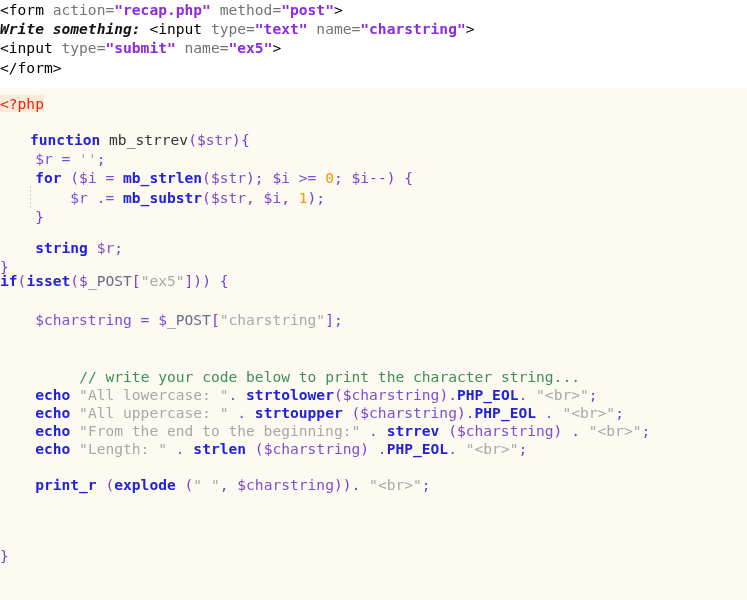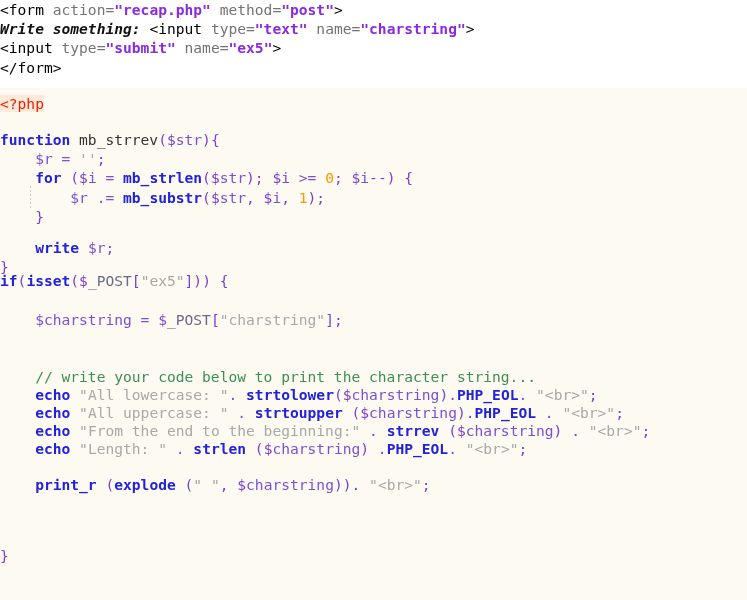--- a/index.html
+++ b/index.html
@@ -53,21 +53,21 @@
   .t-tag      { color: #000000; }            
   .t-attr     { color: #737373; }            
   .t-attrval  { color: #8a2be2; font-weight: bold; }  
   .t-plain    { color: #111111; font-weight: bold; font-style: italic; }  
   .t-kw       { color: #2222dd; font-weight: bold; }  
   .t-fn       { color: #2222dd; font-weight: bold; }  
   .t-punc     { color: #7a3fd0; }            
   .t-var      { color: #7b4fd8; }            
   .t-str      { color: #a8a8a8; }            
   .t-num      { color: #ff9500; }            
-  .t-comment  { color: #3c8f56; }            
+  .t-comment  { color: #3c8f56; padding-left: 44px; }            
   .t-const    { color: #2222dd; font-weight: bold; } 
   .t-op       { color: #7b4fd8; }            
   .t-super    { color: #7b4fd8; font-weight: bold; } 
   .php-open   { color: #ee2200; background: #fdeadb; }
 </style>
 </head>
 <body>
 
 <div id="screen">
 
@@ -78,31 +78,31 @@
     <div class="ln" style="top:0px;position:absolute;left:0;"><span class="t-tag">&lt;form </span><span class="t-attr">action=</span><span class="t-attrval">"recap.php"</span><span class="t-tag"> </span><span class="t-attr">method=</span><span class="t-attrval">"post"</span><span class="t-tag">&gt;</span></div>
 
     <div class="ln" style="top:19.2px;position:absolute;left:0;"><span class="t-plain">Write something: </span><span class="t-tag">&lt;input </span><span class="t-attr">type=</span><span class="t-attrval">"text"</span><span class="t-tag"> </span><span class="t-attr">name=</span><span class="t-attrval">"charstring"</span><span class="t-tag">&gt;</span></div>
 
     <div class="ln" style="top:38.4px;position:absolute;left:0;"><span class="t-tag">&lt;input </span><span class="t-attr">type=</span><span class="t-attrval">"submit"</span><span class="t-tag"> </span><span class="t-attr">name=</span><span class="t-attrval">"ex5"</span><span class="t-tag">&gt;</span></div>
 
     <div class="ln" style="top:57.6px;position:absolute;left:0;"><span class="t-tag">&lt;/form&gt;</span></div>
 
     <div class="ln" style="top:94px;position:absolute;left:0;"><span class="php-open">&lt;?php</span></div>
 
-    <div class="ln" style="top:130px;position:absolute;left:0;"><span class="t-kw">function</span><span class="t-fn" style="color:#333333;font-weight:normal;"> mb_strrev</span><span class="t-punc">($</span><span class="t-var">str</span><span class="t-punc">)</span><span class="t-punc">{</span></div>
+    <div class="ln" style="top:130px;position:absolute;left:0;padding-left:30px;"><span class="t-kw">function</span><span class="t-fn" style="color:#333333;font-weight:normal;"> mb_strrev</span><span class="t-punc">($</span><span class="t-var">str</span><span class="t-punc">)</span><span class="t-punc">{</span></div>
 
     <div class="ln" style="top:149.2px;position:absolute;left:0;"><span class="t-var">    $</span><span class="t-var">r</span><span class="t-op"> = </span><span class="t-str">''</span><span class="t-punc">;</span></div>
 
     <div class="ln" style="top:168.4px;position:absolute;left:0;"><span>    </span><span class="t-kw">for</span><span class="t-punc"> ($</span><span class="t-var">i</span><span class="t-op"> = </span><span class="t-fn">mb_strlen</span><span class="t-punc">($</span><span class="t-var">str</span><span class="t-punc">); $</span><span class="t-var">i</span><span class="t-op"> &gt;= </span><span class="t-num">0</span><span class="t-punc">; $</span><span class="t-var">i</span><span class="t-punc">--) {</span></div>
 
     <div class="ln" style="top:187.6px;position:absolute;left:0;"><span class="t-var">        $</span><span class="t-var">r</span><span class="t-op"> .= </span><span class="t-fn">mb_substr</span><span class="t-punc">($</span><span class="t-var">str</span><span class="t-punc">, $</span><span class="t-var">i</span><span class="t-punc">, </span><span class="t-num">1</span><span class="t-punc">);</span></div>
 
     <div class="ln" style="top:206.8px;position:absolute;left:0;"><span class="t-punc">    }</span></div>
 
-    <div class="ln" style="top:238px;position:absolute;left:0;"><span>    </span><span class="t-kw">write</span><span class="t-var"> $</span><span class="t-var">r</span><span class="t-punc">;</span></div>
+    <div class="ln" style="top:238px;position:absolute;left:0;"><span>    </span><span class="t-kw">string</span><span class="t-var"> $</span><span class="t-var">r</span><span class="t-punc">;</span></div>
 
     <div class="ln" style="top:257.2px;position:absolute;left:0;"><span class="t-punc">}</span></div>
 
     <div class="ln" style="top:271px;position:absolute;left:0;"><span class="t-kw">if</span><span class="t-punc">(</span><span class="t-fn">isset</span><span class="t-punc">($</span><span class="t-super" style="color:#6a6a8a;font-weight:normal;">_POST</span><span class="t-punc">[</span><span class="t-str">"ex5"</span><span class="t-punc">])) {</span></div>
 
     <div class="ln" style="top:310px;position:absolute;left:0;"><span class="t-var">    $</span><span class="t-var">charstring</span><span class="t-var"> = $</span><span class="t-super" style="color:#6a6a8a;font-weight:normal;">_POST</span><span class="t-punc">[</span><span class="t-str">"charstring"</span><span class="t-punc">];</span></div>
 
     <div class="ln" style="top:367px;position:absolute;left:0;"><span class="t-comment">    // write your code below to print the character string...</span></div>
 
     <div class="ln" style="top:385px;position:absolute;left:0;"><span>    </span><span class="t-kw">echo</span><span> </span><span class="t-str">"All lowercase: "</span><span class="t-op">. </span><span class="t-fn">strtolower</span><span class="t-punc">($</span><span class="t-var">charstring</span><span class="t-punc">).</span><span class="t-const">PHP_EOL</span><span class="t-op">. </span><span class="t-str">"&lt;br&gt;"</span><span class="t-punc">;</span></div>

